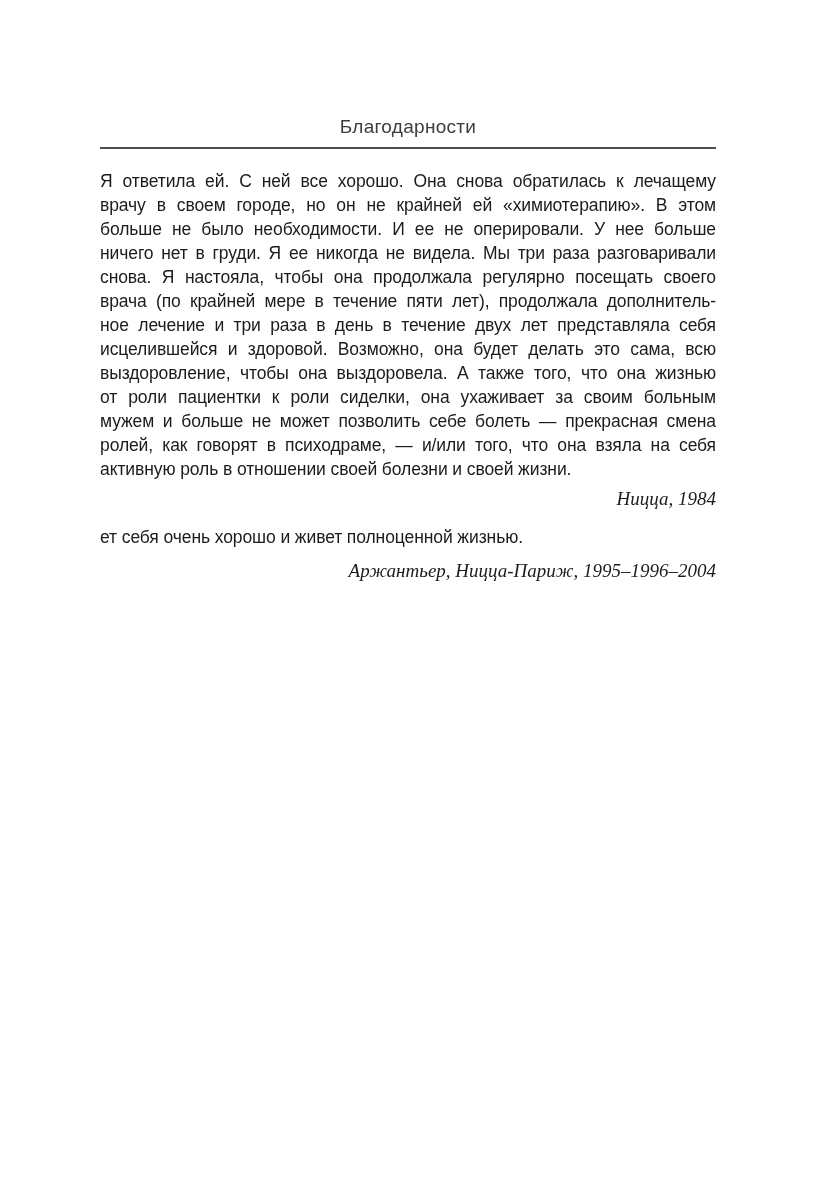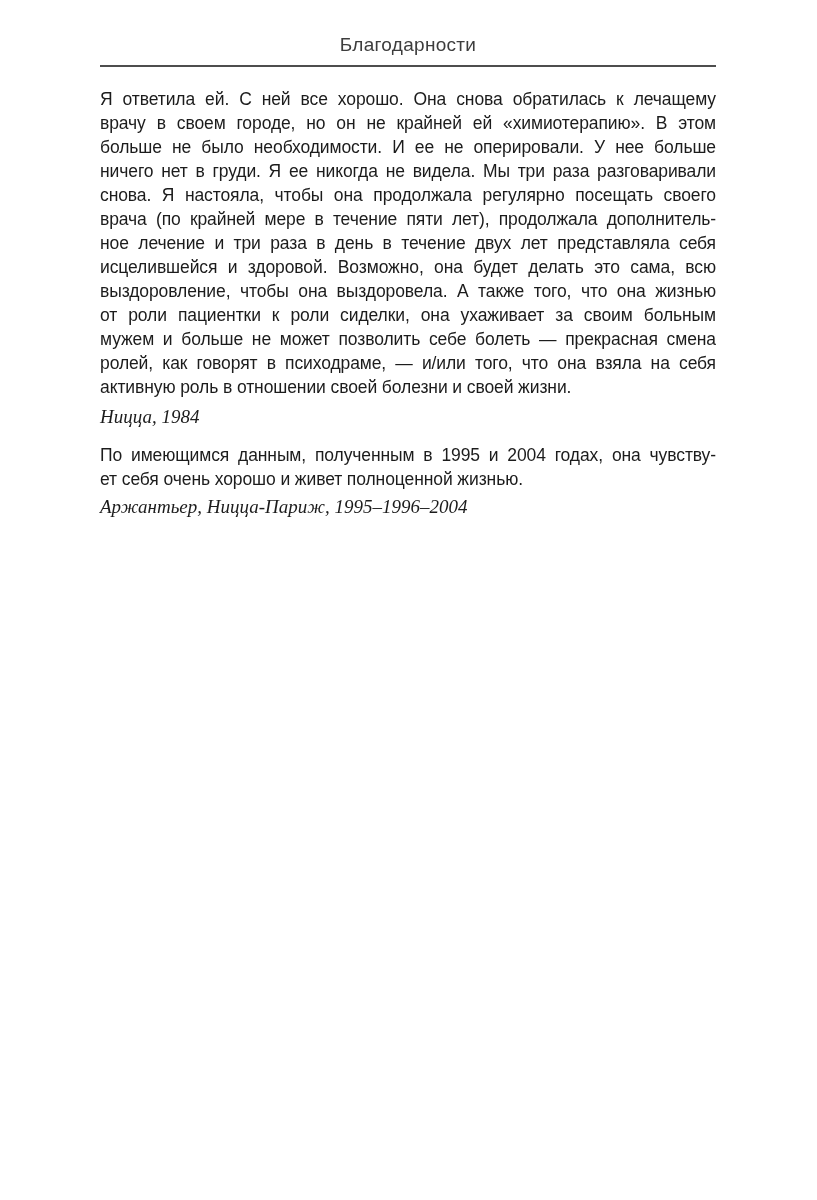--- a/index.html
+++ b/index.html
@@ -15,21 +15,21 @@
     font-family: "Liberation Sans", sans-serif;
     overflow: hidden;
   }
   .column {
     position: absolute;
     left: 100px;
     top: 0;
     width: 616px;
   }
   .running-head {
-    margin-top: 34px;
+    margin-top: 116px;
     text-align: center;
     font-size: 19px;
     line-height: 22px;
     font-weight: 400;
     color: #3d3d3d;
     letter-spacing: 0.3px;
   }
   .header-rule {
     border: none;
     border-top: 2px solid #4e4e4e;
@@ -51,24 +51,24 @@
   .body-para .line.last {
     text-align: right;
     text-align-last: left;
   }
   .attribution {
     font-family: "Liberation Serif", serif;
     font-style: italic;
     font-size: 19px;
     line-height: 24px;
     color: #1c1c1c;
-    text-align: left;
+    text-align: right;
   }
   .attribution-1 { margin-top: 6px; }
-  .attribution-2 { margin-top: 4px; }
+  .attribution-2 { margin-top: 10px; }
 </style>
 </head>
 <body>
 
 <div class="page">
   <div class="column">
 
     <div class="running-head">Благодарности</div>
 
     <hr class="header-rule">
@@ -85,20 +85,19 @@
         <div class="line">выздоровление, чтобы она выздоровела. А также того, что она жизнью</div>
         <div class="line">от роли пациентки к роли сиделки, она ухаживает за своим больным</div>
         <div class="line">мужем и больше не может позволить себе болеть — прекрасная смена</div>
         <div class="line">ролей, как говорят в психодраме, — и/или того, что она взяла на себя</div>
         <div class="line last">активную роль в отношении своей болезни и своей жизни.</div>
       </div>
 
     <div class="attribution attribution-1">Ницца, 1984</div>
 
     <div class="body-para para-2">
-        <div class="line">По имеющимся данным, полученным в 1995 и 2004 годах, она чувству-</div>
         <div class="line last">ет себя очень хорошо и живет полноценной жизнью.</div>
       </div>
 
     <div class="attribution attribution-2">Аржантьер, Ницца-Париж, 1995–1996–2004</div>
 
   </div>
 </div>
 
 </body></html>

